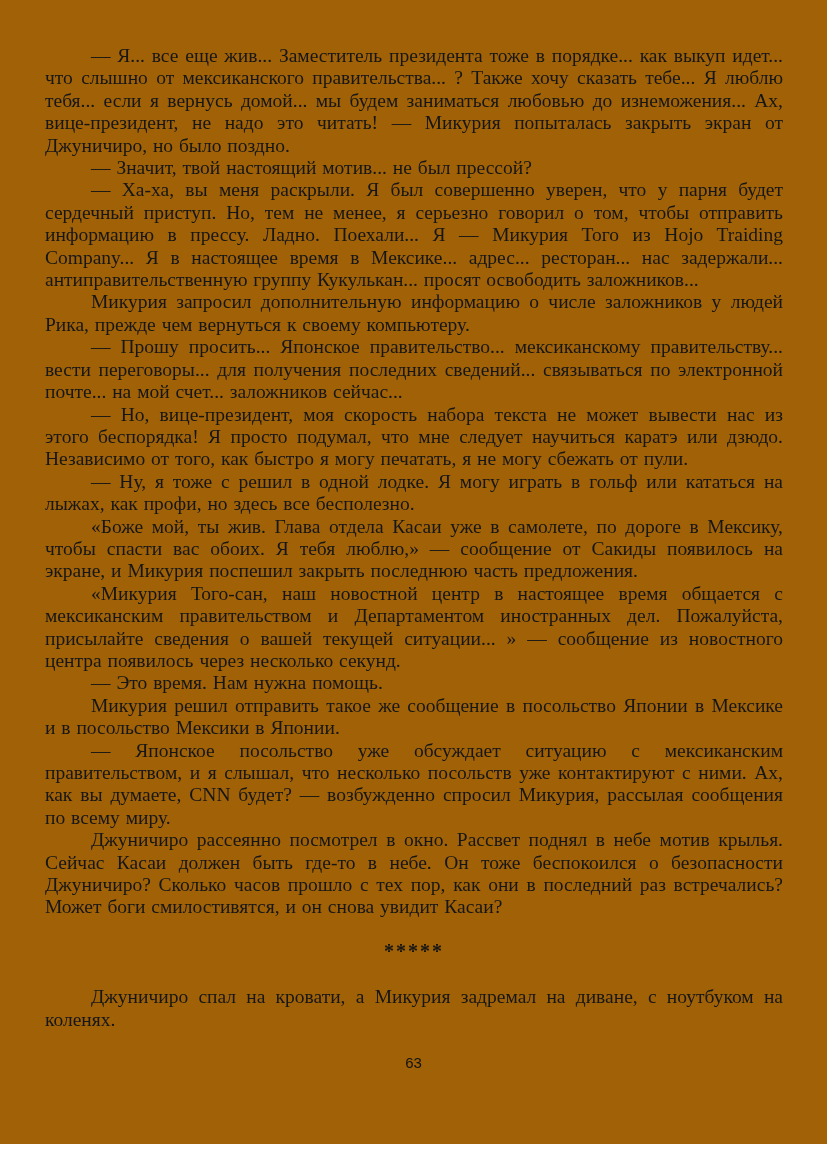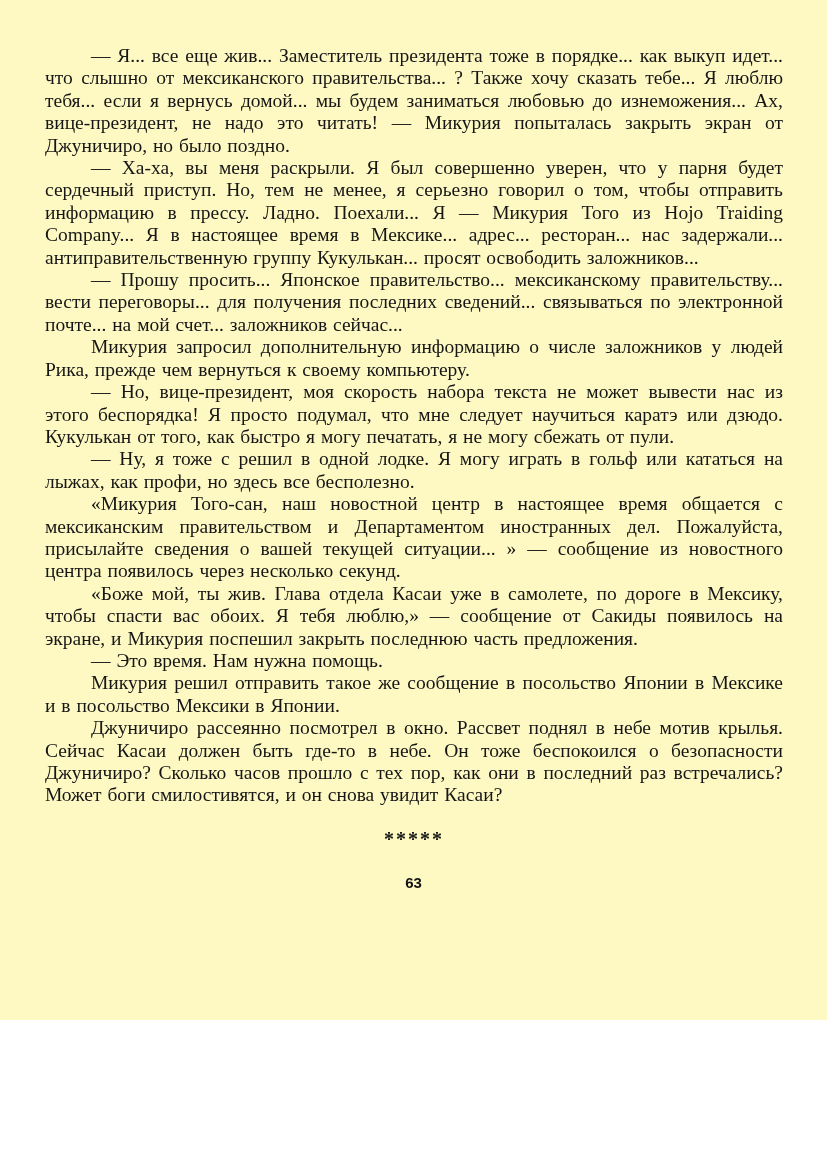--- a/index.html
+++ b/index.html
@@ -3,22 +3,22 @@
 <meta charset="utf-8">
 <style>
   html, body {
     margin: 0;
     padding: 0;
     background: #ffffff;
   }
   .page {
     position: relative;
     width: 827px;
-    height: 1020px;
-    background: #fef9c3;
+    height: 1144px;
+    background: #a16207;
     overflow: hidden;
     box-sizing: border-box;
     font-family: "Liberation Serif", "DejaVu Serif", serif;
     color: #161616;
   }
   .text-block {
     box-sizing: border-box;
     padding: 45px 44px 0 45px;
     font-size: 19.5px;
     line-height: 22.4px;
@@ -31,40 +31,43 @@
   }
   .separator {
     margin: 21px 0 24px 0;
     text-align: center;
     font-weight: bold;
     font-size: 20px;
     letter-spacing: 2px;
     line-height: 22.4px;
   }
   .page-number {
-    margin-top: 7px;
+    margin-top: 23px;
     text-align: center;
     font-family: "Liberation Sans", "DejaVu Sans", sans-serif;
-    font-weight: bold;
+    font-weight: normal;
     font-size: 15px;
     color: #111111;
   }
 </style>
 </head>
 <body>
 
 <div class="page">
   <div class="text-block">
     <p class="para">— Я... все еще жив... Заместитель президента тоже в порядке... как выкуп идет... что слышно от мексиканского правительства... ? Также хочу сказать тебе... Я люблю тебя... если я вернусь домой... мы будем заниматься любовью до изнеможения... Ах, вице-президент, не надо это читать! — Микурия попыталась закрыть экран от Джуничиро, но было поздно.</p>
+    <p class="para">— Значит, твой настоящий мотив... не был прессой?</p>
     <p class="para">— Ха-ха, вы меня раскрыли. Я был совершенно уверен, что у парня будет сердечный приступ. Но, тем не менее, я серьезно говорил о том, чтобы отправить информацию в прессу. Ладно. Поехали... Я — Микурия Того из Hojo Traiding Company... Я в настоящее время в Мексике... адрес... ресторан... нас задержали... антиправительственную группу Кукулькан... просят освободить заложников...</p>
+    <p class="para">Микурия запросил дополнительную информацию о числе заложников у людей Рика, прежде чем вернуться к своему компьютеру.</p>
     <p class="para">— Прошу просить... Японское правительство... мексиканскому правительству... вести переговоры... для получения последних сведений... связываться по электронной почте... на мой счет... заложников сейчас...</p>
-    <p class="para">Микурия запросил дополнительную информацию о числе заложников у людей Рика, прежде чем вернуться к своему компьютеру.</p>
-    <p class="para">— Но, вице-президент, моя скорость набора текста не может вывести нас из этого беспорядка! Я просто подумал, что мне следует научиться каратэ или дзюдо. Кукулькан от того, как быстро я могу печатать, я не могу сбежать от пули.</p>
+    <p class="para">— Но, вице-президент, моя скорость набора текста не может вывести нас из этого беспорядка! Я просто подумал, что мне следует научиться каратэ или дзюдо. Независимо от того, как быстро я могу печатать, я не могу сбежать от пули.</p>
     <p class="para">— Ну, я тоже с решил в одной лодке. Я могу играть в гольф или кататься на лыжах, как профи, но здесь все бесполезно.</p>
+    <p class="para">«Боже мой, ты жив. Глава отдела Касаи уже в самолете, по дороге в Мексику, чтобы спасти вас обоих. Я тебя люблю,» — сообщение от Сакиды появилось на экране, и Микурия поспешил закрыть последнюю часть предложения.</p>
     <p class="para">«Микурия Того-сан, наш новостной центр в настоящее время общается с мексиканским правительством и Департаментом иностранных дел. Пожалуйста, присылайте сведения о вашей текущей ситуации... » — сообщение из новостного центра появилось через несколько секунд.</p>
-    <p class="para">«Боже мой, ты жив. Глава отдела Касаи уже в самолете, по дороге в Мексику, чтобы спасти вас обоих. Я тебя люблю,» — сообщение от Сакиды появилось на экране, и Микурия поспешил закрыть последнюю часть предложения.</p>
     <p class="para">— Это время. Нам нужна помощь.</p>
     <p class="para">Микурия решил отправить такое же сообщение в посольство Японии в Мексике и в посольство Мексики в Японии.</p>
+    <p class="para">— Японское посольство уже обсуждает ситуацию с мексиканским правительством, и я слышал, что несколько посольств уже контактируют с ними. Ах, как вы думаете, CNN будет? — возбужденно спросил Микурия, рассылая сообщения по всему миру.</p>
     <p class="para">Джуничиро рассеянно посмотрел в окно. Рассвет поднял в небе мотив крылья. Сейчас Касаи должен быть где-то в небе. Он тоже беспокоился о безопасности Джуничиро? Сколько часов прошло с тех пор, как они в последний раз встречались? Может боги смилостивятся, и он снова увидит Касаи?</p>
     <div class="separator">*****</div>
+    <p class="para">Джуничиро спал на кровати, а Микурия задремал на диване, с ноутбуком на коленях.</p>
   </div>
   <div class="page-number">63</div>
 </div>
 
 </body></html>

